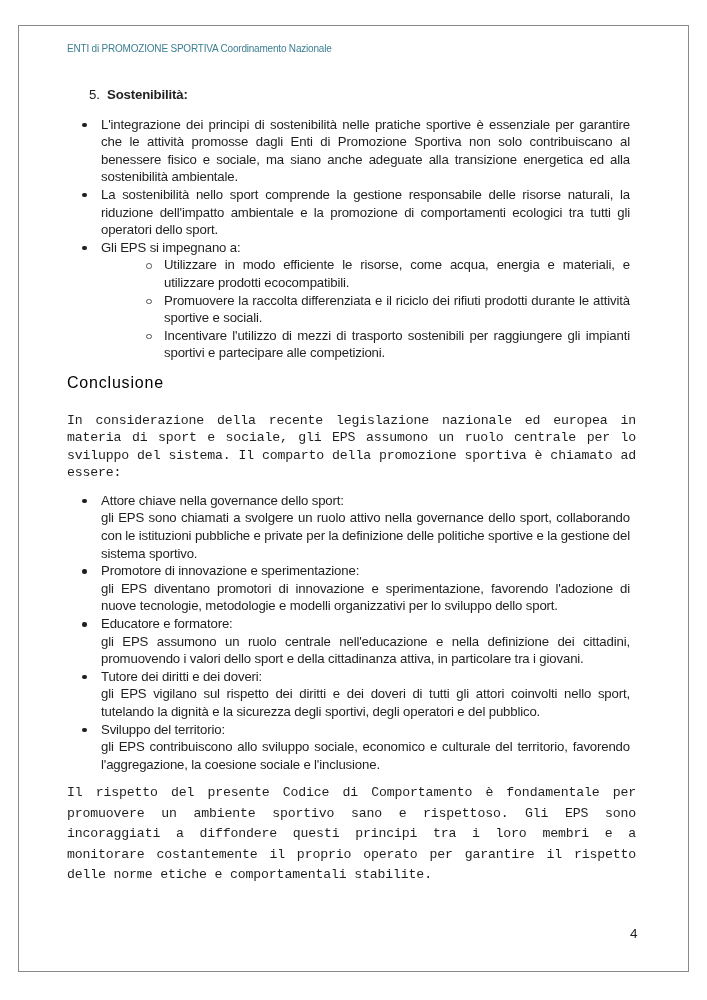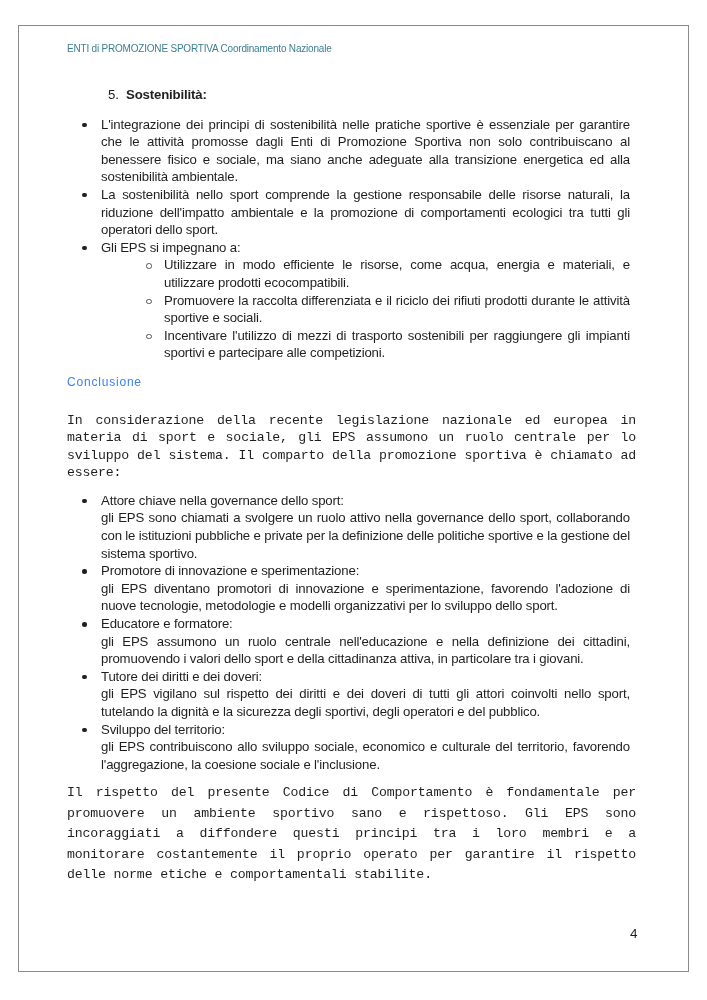--- a/index.html
+++ b/index.html
@@ -9,35 +9,35 @@
     border: 1.5px solid #8a8a8a; box-sizing: border-box; background: #fff;
   }
   .header {
     position: absolute; left: 67px; top: 43px; font-size: 10px; color: #3d7f92;
     letter-spacing: -0.2px;
   }
   .content {
     position: absolute; left: 67px; top: 86px; width: 573px;
     font-size: 13.2px; line-height: 17.6px; letter-spacing: -0.15px;
   }
-  .numbered { margin-left: 41px; margin-bottom: 12px; }
+  .numbered { margin-left: 22px; margin-bottom: 12px; }
   .numbered .num { display: inline-block; width: 18px; }
   .numbered .title { font-weight: bold; }
   ul.bul { list-style: none; margin: 10px; padding: 0; }
   ul.bul > li { position: relative; padding-left: 24px; text-align: justify; }
   ul.bul > li::before {
     content: ""; position: absolute; left: 5px; top: 7px; width: 4.5px; height: 4.5px; border-radius: 50%; background: #1f1f1f;
   }
   ul.sub { list-style: none; margin: 0; padding: 0 0 0 42px; }
   ul.sub > li { position: relative; padding-left: 21px; text-align: justify; }
   ul.sub > li::before {
     content: ""; position: absolute; left: 3px; top: 7px; width: 3.5px; height: 3.5px; border-radius: 50%; border: 1px solid #555; box-sizing: content-box;
   }
   .section-title {
-    font-size: 12px; color: #3b82f6; letter-spacing: 0.8px; margin: 12px 0 20px 0;
+    font-size: 16px; color: #000000; letter-spacing: 0.8px; margin: 12px 0 20px 0;
   }
   p.para { margin: 0 4px 10px 0; text-align: justify; font-family: Liberation Mono, monospace; }
   p.para.tall { line-height: 20.5px; }
   .gap-list { margin-top: 16px; margin-bottom: 15px; }
   .gap-list > li .lab { display: block; }
   .page-number {
     position: absolute; left: 630px; top: 926px; font-size: 13.5px; color: #1f1f1f;
   }
 </style>
 </head>

